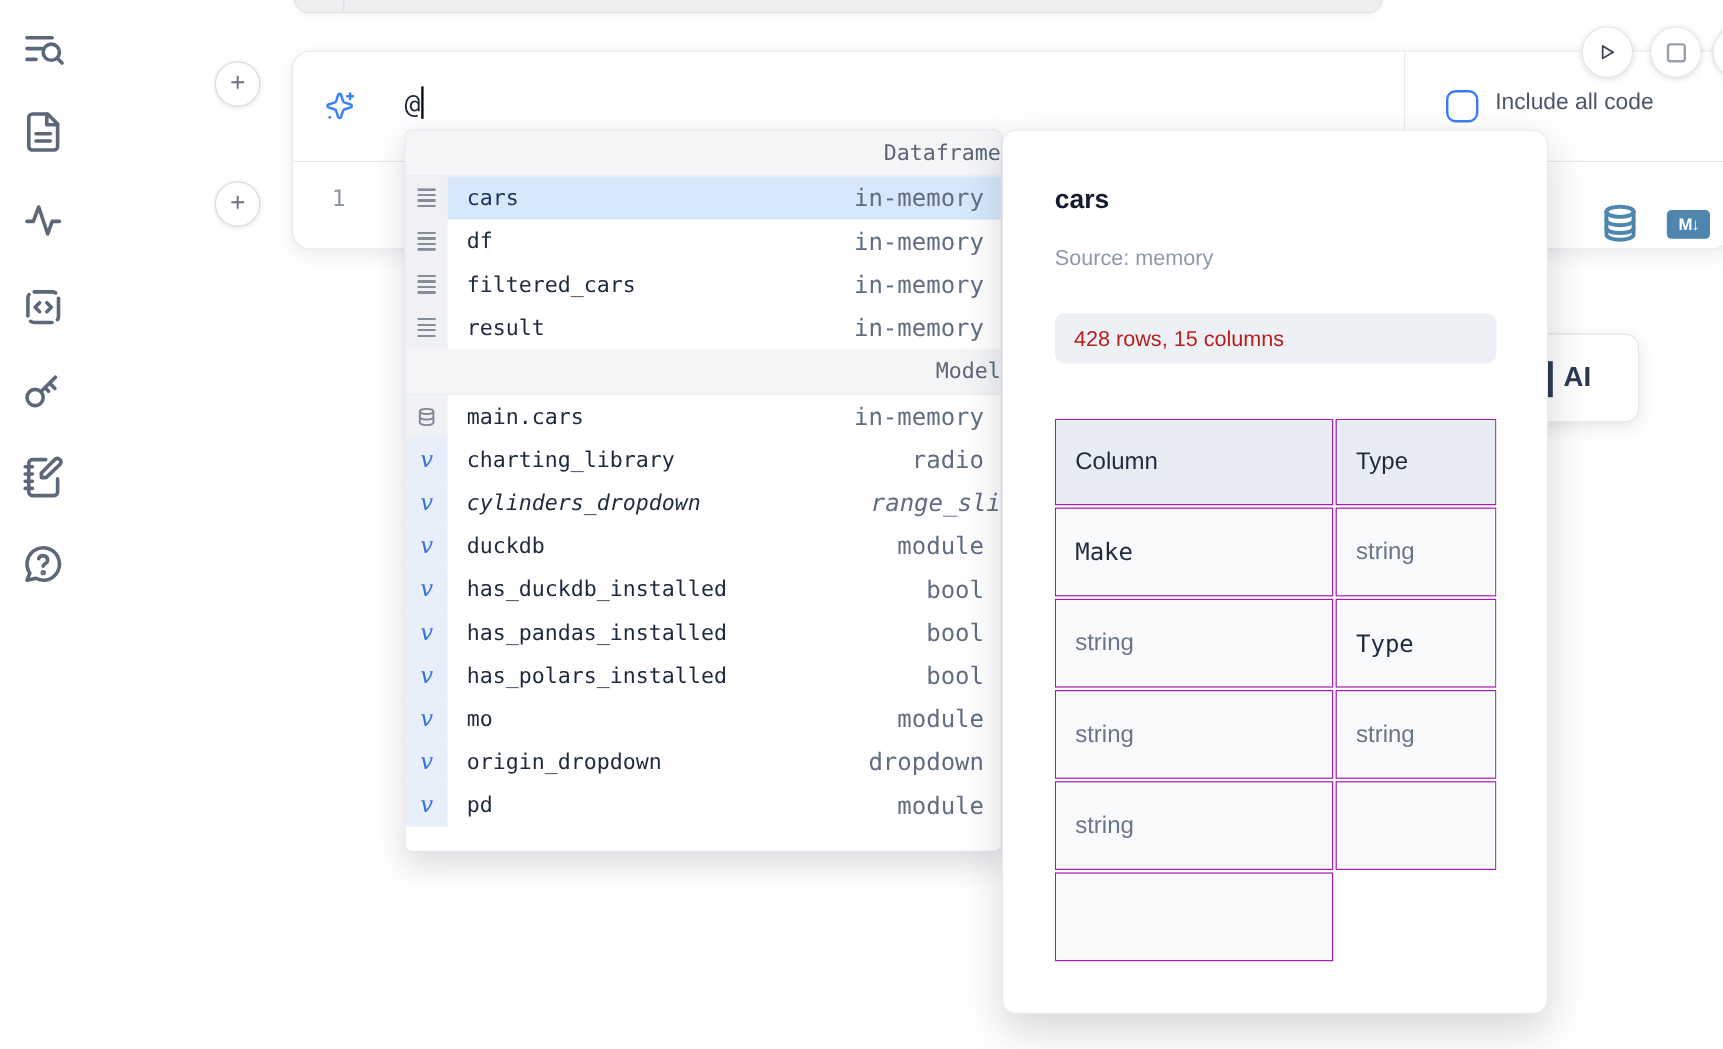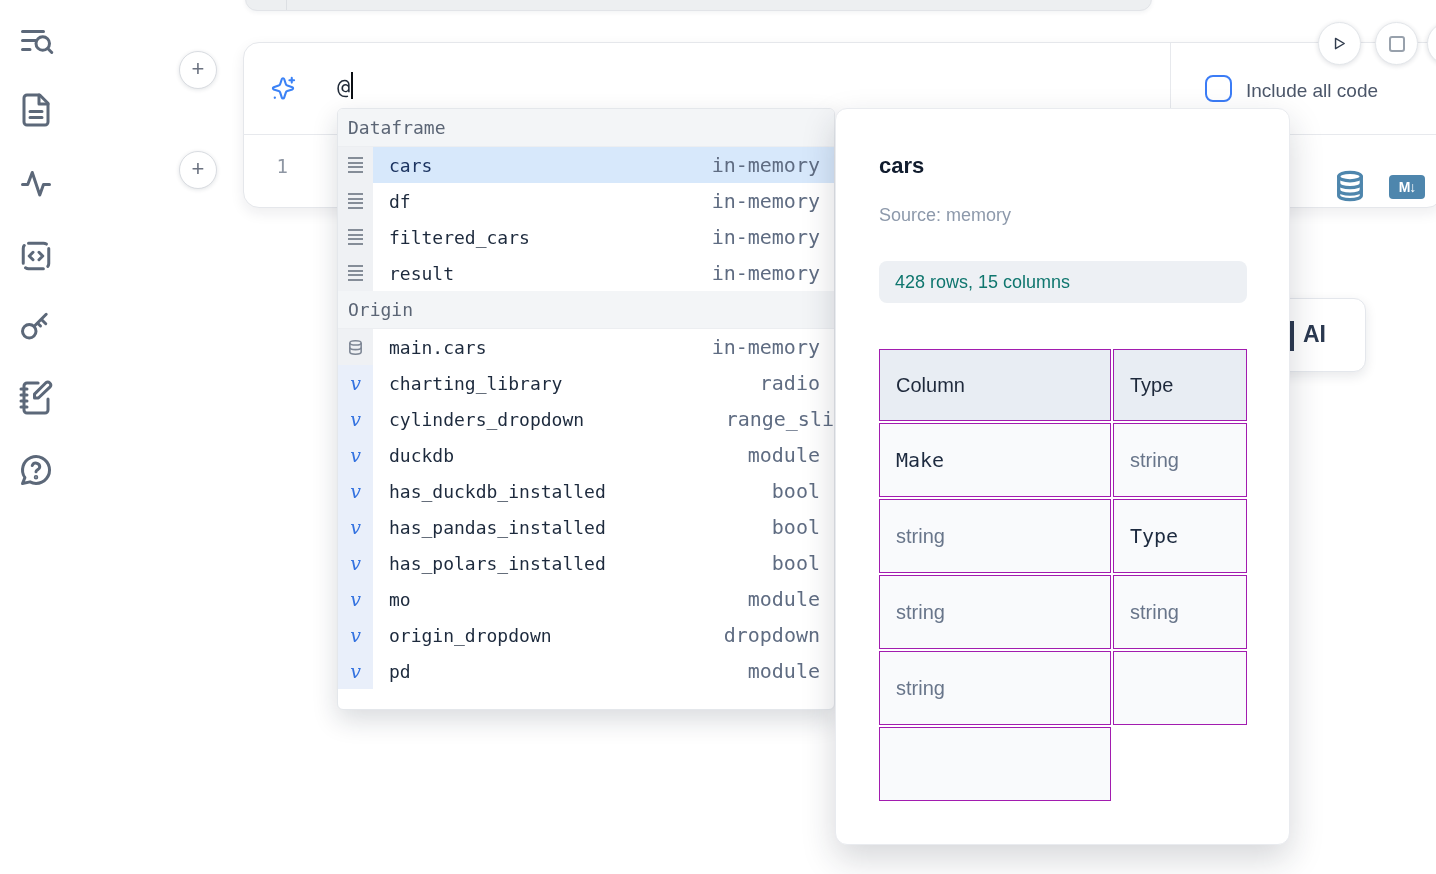--- a/index.html
+++ b/index.html
@@ -29,21 +29,21 @@
     background:#fff; border:1px solid #e5e7eb; border-radius:16px;
     box-shadow:0 5px 14px rgba(20,30,50,.08); z-index:1; }
   .cell-divider-h { position:absolute; left:243px; top:134px; width:1193px; height:1px; background:#e7e9ed; z-index:2; }
   .cell-divider-v { position:absolute; left:1170px; top:43px; width:1px; height:91px; background:#e7e9ed; z-index:2; }
 
   .sparkles { position:absolute; left:269px; top:75px; width:28px; height:28px; color:#3b82f6; z-index:2; }
   .ai-input { position:absolute; left:337px; top:72px; height:34px; z-index:2;
     font-size:22px; color:#1f2937; cursor:text; }
   .caret { display:inline-block; width:2px; height:27px; background:#0b0f14; vertical-align:-5px; margin-left:1px; }
 
-  .include-row { position:absolute; left:1205px; top:75px; z-index:2; display:flex; align-items:flex-end; }
+  .include-row { position:absolute; left:1205px; top:75px; z-index:2; display:flex; align-items:flex-start; }
   .checkbox { width:27px; height:27px; border:2.5px solid #3b7cf6; border-radius:8px; background:#fff; cursor:pointer; }
   .include-label { margin-left:14px; font-size:19px; color:#4b5669; }
 
   .line-num { position:absolute; left:260px; top:155px; width:28px; text-align:right;
     font-size:19px; color:#8e96a3; z-index:2; }
 
   .cell-foot-ic { position:absolute; z-index:2; color:#4e86ad; cursor:pointer; }
   .md-badge { position:absolute; left:1389px; top:175px; width:36px; height:24px; border-radius:4px;
     background:#4e86ad; color:#fff; font-weight:bold; font-size:14px; text-align:center;
     line-height:24px; letter-spacing:-1px; z-index:2; cursor:pointer; }
@@ -51,52 +51,52 @@
   
   .round-btn { position:absolute; top:22px; width:43px; height:43px; border-radius:50%;
     background:#fff; border:1px solid #e3e6ea; box-shadow:0 1px 5px rgba(20,30,50,.14);
     z-index:5; cursor:pointer; display:flex; align-items:center; justify-content:center; }
   .stop-sq { width:16px; height:16px; border:2px solid #98a1ac; border-radius:3px; }
 
   
   .ac-pop { position:absolute; left:337px; top:108px; width:498px; height:602px;
     background:#fff; border:1px solid #e4e7eb; border-radius:6px; overflow:hidden;
     box-shadow:0 10px 26px rgba(20,30,50,.16); z-index:10;
-    font-family:"DejaVu Sans Mono", monospace; }
+    font-family:"DejaVu Sans Mono", monospace;text-align:right; }
   .ac-header { height:38px; background:#f3f5f7; color:#5b6575; font-size:18px;
     line-height:38px; padding-left:10px; border-bottom:1px solid #eceef1; }
   .ac-row { height:36px; display:flex; align-items:stretch; cursor:pointer; }
   .ac-icon-cell { width:35px; flex:0 0 35px; display:flex; align-items:center; justify-content:center; background:#eff1f4; }
   .ac-row.var .ac-icon-cell { background:#e9effa; }
   .ac-main { flex:1; display:flex; align-items:center; padding-left:16px; padding-right:14px; }
   .ac-row.selected .ac-main { background:#d7e8fb; }
   .ac-name { font-size:18px; color:#1d2a3d; }
   .ac-row.selected .ac-name { color:#1c3461; }
   .ac-type { margin-left:auto; font-size:20px; color:#5f6c82; white-space:nowrap; }
-  .ac-main.clip { padding-right:0; overflow:hidden; }
+  .ac-main.clip { padding-right:0; overflow:hidden;font-style:italic; }
   .rows-glyph { width:15px; height:16px;
     background:repeating-linear-gradient(to bottom, #858d98 0 2px, transparent 2px 4.6px); }
   .v-glyph { font-family:"DejaVu Serif", serif; font-style:italic; font-size:19px; color:#3372e0; line-height:1; }
   .dbmini { width:17px; height:17px; color:#7d8694; }
 
   
-  .ai-card { position:absolute; left:1252px; top:298px; width:114px; height:74px;
+  .ai-card { position:absolute; left:1252px; top:278px; width:114px; height:74px;
     background:#fff; border:1px solid #e4e7ec; border-radius:12px;
     box-shadow:0 4px 12px rgba(20,30,50,.10); z-index:12; }
   .ai-card .frag { position:absolute; left:36px; top:22px; width:5px; height:30px; background:#2b3950; }
   .ai-card .lbl { position:absolute; left:50px; top:22px; font-size:23px; font-weight:bold; color:#2b3950; }
 
   
   .panel { position:absolute; left:835px; top:108px; width:455px; height:737px;
     background:#fff; border:1px solid #e9ebef; border-radius:12px;
     box-shadow:0 14px 34px rgba(25,35,50,.18); z-index:20; }
   .panel-title { position:absolute; left:43px; top:44px; font-size:22px; font-weight:bold; color:#111c2e; }
   .panel-source { position:absolute; left:43px; top:96px; font-size:18px; color:#8d99ab; }
   .panel-badge { position:absolute; left:43px; top:152px; width:368px; height:42px;
-    background:#edf0f4; border-radius:8px; font-size:18px; color:#0f766e;
+    background:#edf0f4; border-radius:8px; font-size:18px; color:#b91c1c;
     line-height:42px; padding-left:16px; }
   .panel-table-wrap { position:absolute; left:43px; top:240px; width:368px; height:463px; overflow:hidden; }
   .ptable { display:grid; grid-template-columns:232px 134px; gap:2px; background:#fff; }
   .pcell { background:#f9fafc; border:1px solid #a21caf; display:flex; align-items:center; padding-left:16px; height:74px; }
   .pcell.head { background:#e8edf3; height:72px; font-size:20px; color:#1e293b; }
   .pcell .cname { font-family:"DejaVu Sans Mono", monospace; font-size:20px; color:#1d2a3f; }
   .pcell .ctype { font-size:20px; color:#68758a; }
 </style>
 </head>
 <body>
@@ -226,21 +226,21 @@
     </div>
     <div class="ac-row">
       <div class="ac-icon-cell">
         <span class="rows-glyph"></span>
       </div>
       <div class="ac-main">
         <span class="ac-name">result</span>
         <span class="ac-type">in-memory</span>
       </div>
     </div>
-    <div class="ac-header">Origin</div>
+    <div class="ac-header">Model</div>
     <div class="ac-row">
       <div class="ac-icon-cell">
         <svg class="dbmini" viewBox="0 0 24 24" fill="none" stroke="currentColor" stroke-width="2.2">
           <ellipse cx="12" cy="5.5" rx="8" ry="3"></ellipse>
           <path d="M4 5.5v13c0 1.7 3.6 3 8 3s8-1.3 8-3v-13"></path>
           <path d="M4 12c0 1.7 3.6 3 8 3s8-1.3 8-3"></path>
         </svg>
       </div>
       <div class="ac-main">
         <span class="ac-name">main.cars</span>

